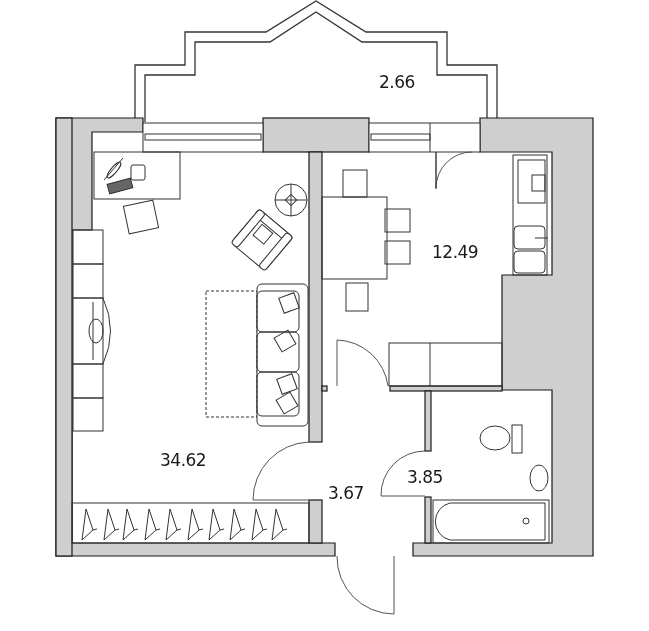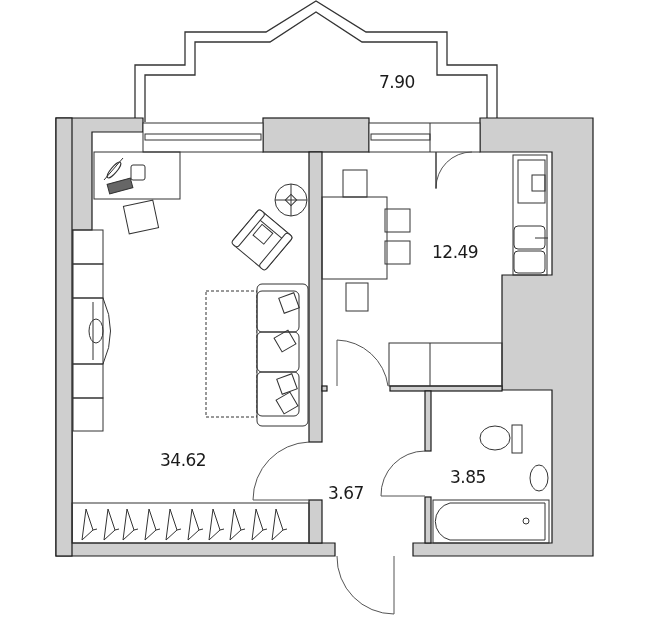--- a/index.html
+++ b/index.html
@@ -143,17 +143,17 @@
   <g fill="none" stroke="#333" stroke-width="1">
     <ellipse cx="539" cy="478" rx="9" ry="13"></ellipse>
   </g>
   <g fill="none" stroke="#333" stroke-width="1">
     <rect x="433" y="500" width="116" height="43"></rect>
     <path d="M450,503 L545,503 L545,540 L450,540 A19,19 0 0 1 450,503 Z"></path>
     <circle cx="526" cy="521" r="3"></circle>
   </g>
 </svg>
 
-<div class="area-label" style="left:379px; top:72px;">7.90</div>
+<div class="area-label" style="left:379px; top:72px;">2.66</div>
 <div class="area-label" style="left:160px; top:450px;">34.62</div>
 <div class="area-label" style="left:432px; top:242px;">12.49</div>
 <div class="area-label" style="left:328px; top:451px;margin-top:32px;">3.67</div>
-<div class="area-label" style="left:450px; top:467px;">3.85</div>
+<div class="area-label" style="left:407px; top:467px;">3.85</div>
 
 </body></html>

